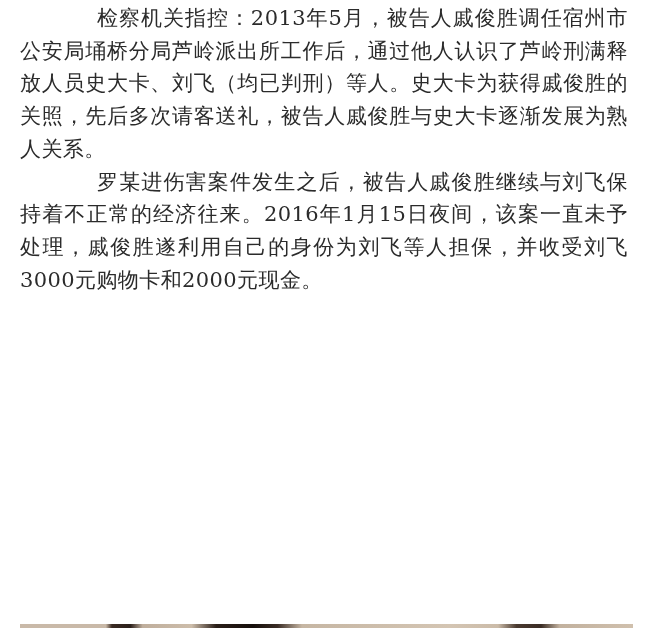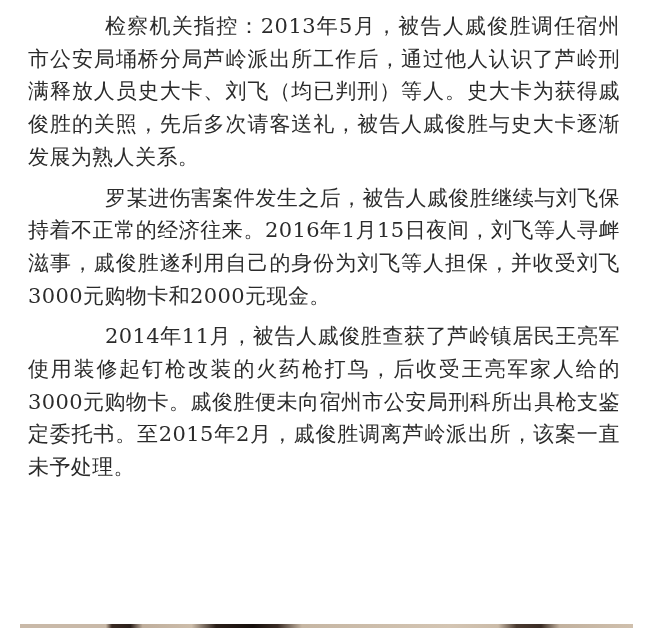--- a/index.html
+++ b/index.html
@@ -18,21 +18,21 @@
     left: 20px;
     top: 2px;
     width: 608px;
     color: #2b2b2b;
     font-family: "DejaVu Serif", "Liberation Serif", serif;
     font-size: 21px;
     line-height: 32.7px;
     letter-spacing: 0.4px;
   }
   .article p {
-    margin: 8px;
+    margin: 0;
     text-indent: 77px;
     text-align: justify;
     text-justify: inter-character;
   }
   .image-strip {
     position: absolute;
     left: 20px;
     top: 624px;
     width: 613px;
     height: 4px;
@@ -44,17 +44,16 @@
       #c6b6a3 46%, #d4c5b3 70%,
       #cbbba8 78%, #4a3a30 81%, #3a2c24 85%,
       #c2b19e 88%, #d0c0ad 100%);
   }
 </style>
 </head>
 <body>
 
 <div class="article">
   <p>检察机关指控：2013年5月，被告人戚俊胜调任宿州市公安局埇桥分局芦岭派出所工作后，通过他人认识了芦岭刑满释放人员史大卡、刘飞（均已判刑）等人。史大卡为获得戚俊胜的关照，先后多次请客送礼，被告人戚俊胜与史大卡逐渐发展为熟人关系。</p>
-  <p>罗某进伤害案件发生之后，被告人戚俊胜继续与刘飞保持着不正常的经济往来。2016年1月15日夜间，刘飞等人寻衅滋事，戚俊胜遂利用自己的身份为刘飞等人担保，并收受刘飞3000元购物卡和2000元现金。</p>
-  <p>2014年11月，被告人戚俊胜查获了芦岭镇居民王亮军使用装修起钉枪改装的火药枪打鸟，后收受王亮军家人给的3000元购物卡。戚俊胜便未向宿州市公安局刑科所出具枪支鉴定委托书。至2015年2月，戚俊胜调离芦岭派出所，该案一直未予处理。</p>
+  <p>罗某进伤害案件发生之后，被告人戚俊胜继续与刘飞保持着不正常的经济往来。2016年1月15日夜间，该案一直未予处理，戚俊胜遂利用自己的身份为刘飞等人担保，并收受刘飞3000元购物卡和2000元现金。</p>
 </div>
 
 <div class="image-strip"></div>
 
 </body></html>

